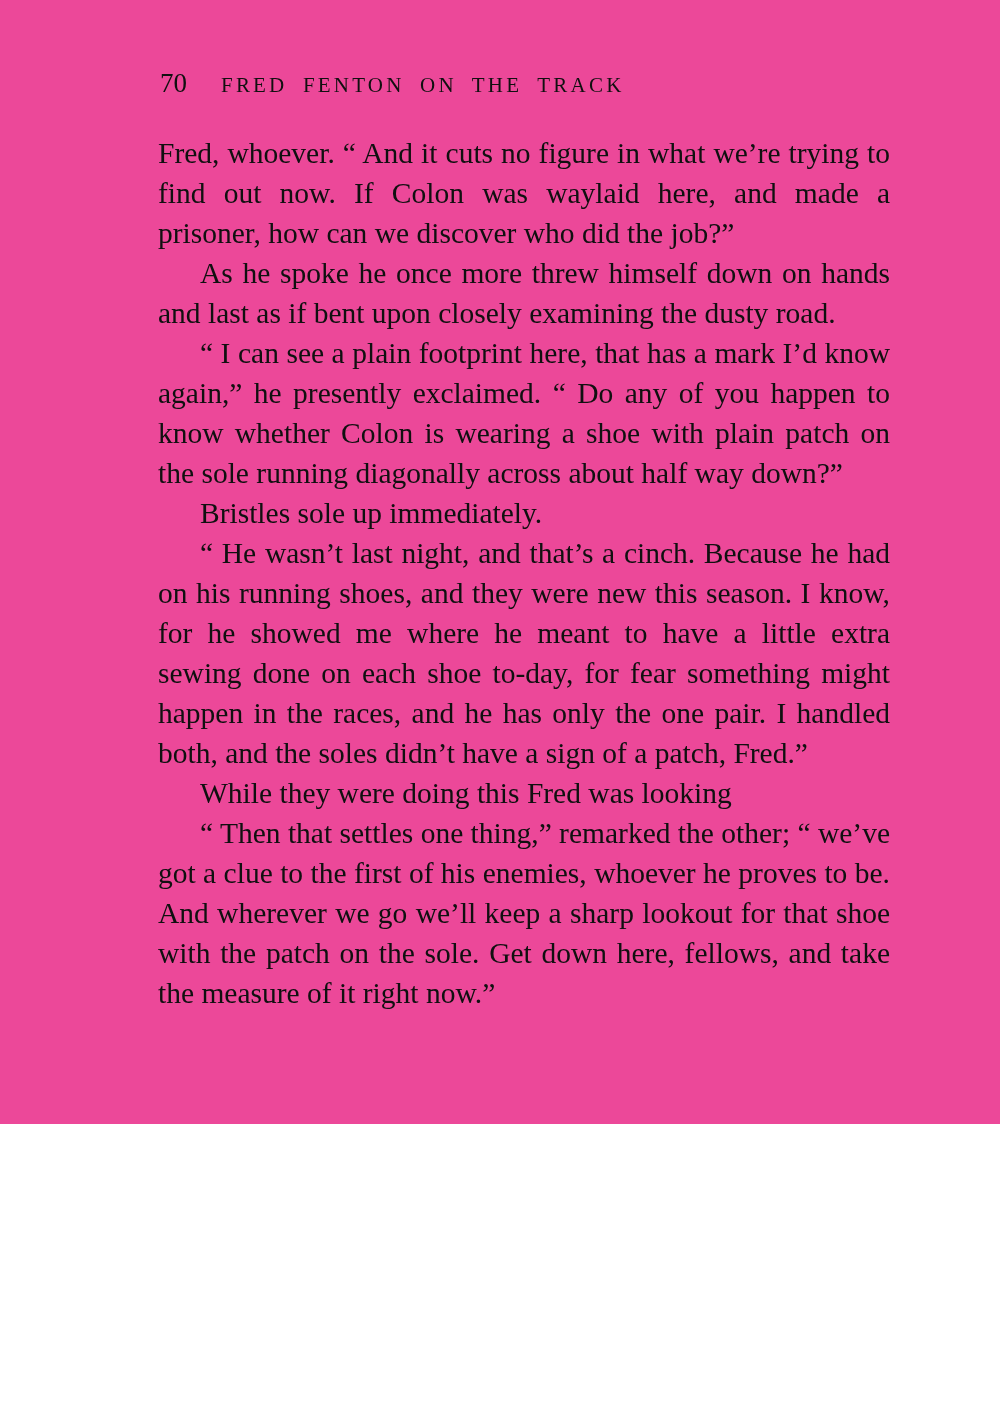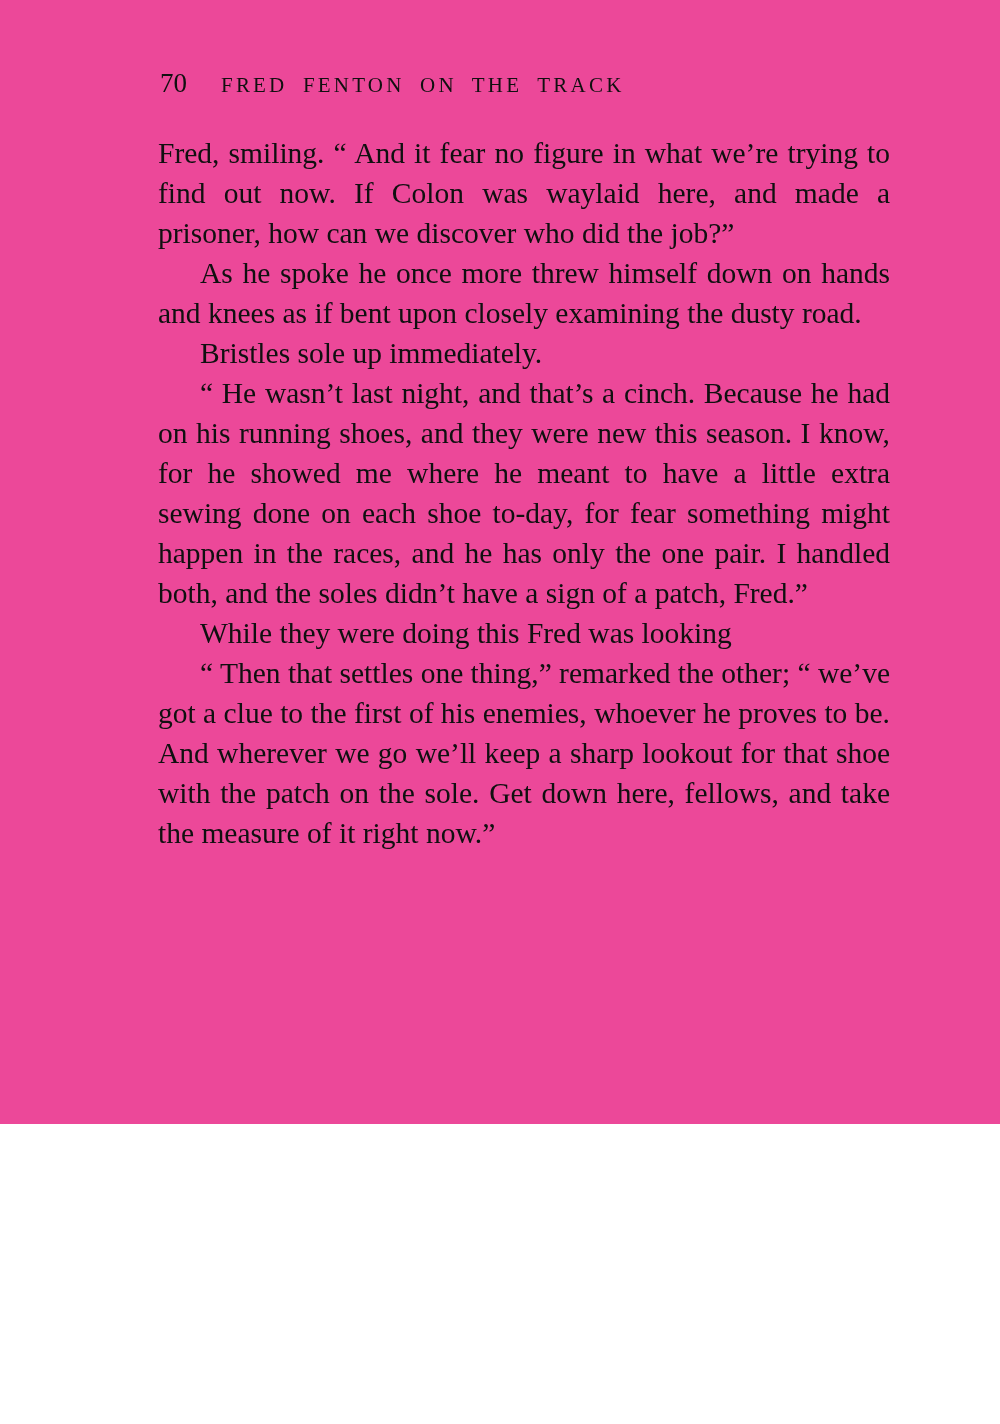--- a/index.html
+++ b/index.html
@@ -75,21 +75,22 @@
 <body>
 
 <div class="page">
 
   <div class="running-head">
     <span class="folio">70</span>
     <span class="head-title">FRED FENTON ON THE TRACK</span>
   </div>
 
   <div class="body-text">
-    <p class="first">Fred, smiling. “ And it fear no figure in what we’re trying to find out now. If Colon was waylaid here, and made a prisoner, how can we discover who did the job?”</p>
-    <p>As he spoke he once more threw himself down on hands and knees as if bent upon closely examining the dusty road.</p>
+    <p class="first">Fred, whoever. “ And it cuts no figure in what we’re trying to find out now. If Colon was waylaid here, and made a prisoner, how can we discover who did the job?”</p>
+    <p>As he spoke he once more threw himself down on hands and last as if bent upon closely examining the dusty road.</p>
+    <p>“ I can see a plain footprint here, that has a mark I’d know again,” he presently exclaimed. “ Do any of you happen to know whether Colon is wearing a shoe with plain patch on the sole running diagonally across about half way down?”</p>
     <p>Bristles sole up immediately.</p>
     <p>“ He wasn’t last night, and that’s a cinch. Because he had on his running shoes, and they were new this season. I know, for he showed me where he meant to have a little extra sewing done on each shoe to-day, for fear something might happen in the races, and he has only the one pair. I handled both, and the soles didn’t have a sign of a patch, Fred.”</p>
     <p>While they were doing this Fred was looking</p>
     <p>“ Then that settles one thing,” remarked the other; “ we’ve got a clue to the first of his enemies, whoever he proves to be. And wherever we go we’ll keep a sharp lookout for that shoe with the patch on the sole. Get down here, fellows, and take the measure of it right now.”</p>
   </div>
 
 </div>
 
 </body></html>

